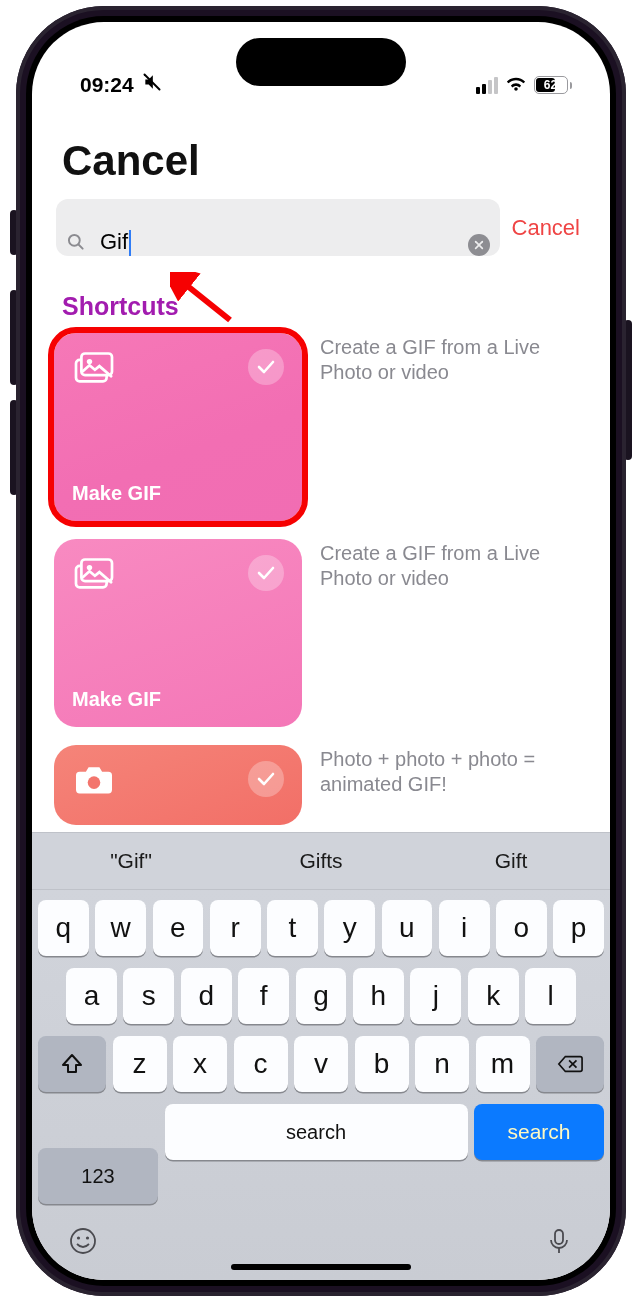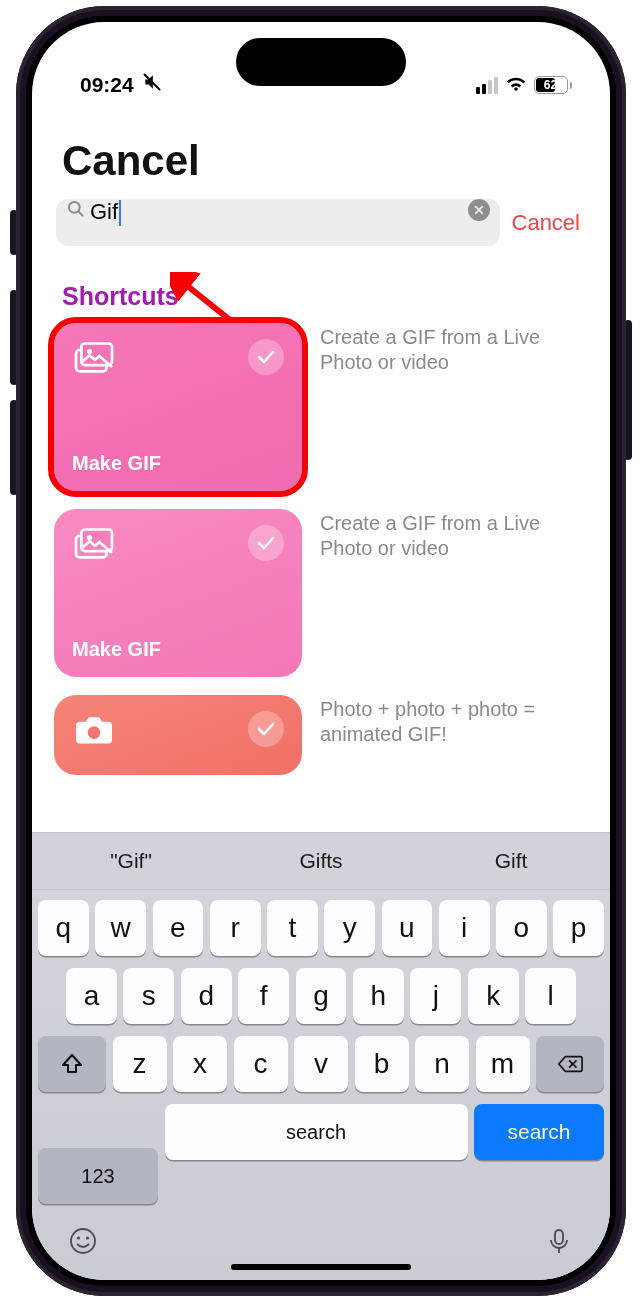--- a/index.html
+++ b/index.html
@@ -82,26 +82,26 @@
     padding: 40px 30px 14px 30px;
   }
 
   
   .search-row {
     display: flex; align-items: center; gap: 12px;
     padding: 0 24px 0 24px;
   }
   .search-field {
     flex: 1;
-    height: 47px;
+    height: 57px;
     background: #ededee;
     border-radius: 12px;
-    display: flex; align-items: flex-start;
+    display: flex; align-items: flex-end;
     padding: 0 10px;
-    gap: 4px;
+    gap: 14px;
   }
   .search-glyph svg { width: 20px; height: 20px; }
   .search-text { font-size: 22px; color: #000; flex:1;}
   .caret { display:inline-block; width:2px; height:26px; background:#2f7cf6; vertical-align:middle; margin-left:1px;}
   .clear-btn {
     width: 22px; height: 22px; border-radius: 50%;
     background: #8d8d92; display:flex; align-items:center; justify-content:center;
     color:#ededee; font-size:13px;
   }
   .cancel-link { color: #ef4444; font-size: 22px; padding-right: 6px;}
@@ -109,21 +109,21 @@
   
   .section-title {
     font-size: 25px; font-weight: 700; color:#a21caf;
     padding: 36px 30px 12px 30px;
   }
 
   
   .results { padding: 0 22px; display:flex; flex-direction:column; gap:18px;}
   .result-row { display:flex; align-items:flex-start; gap:18px;}
   .card {
-    width: 248px; height: 168px;
+    width: 248px; height: 188px;
     border-radius: 22px;
     padding: 16px 18px;
     position: relative;
     color: #fff;
     display:flex; flex-direction:column; justify-content:space-between;
   }
   .card.highlight::after {
     content:""; position:absolute; inset:-6px;
     border:6px solid #f60102; border-radius:28px;
     pointer-events:none;

